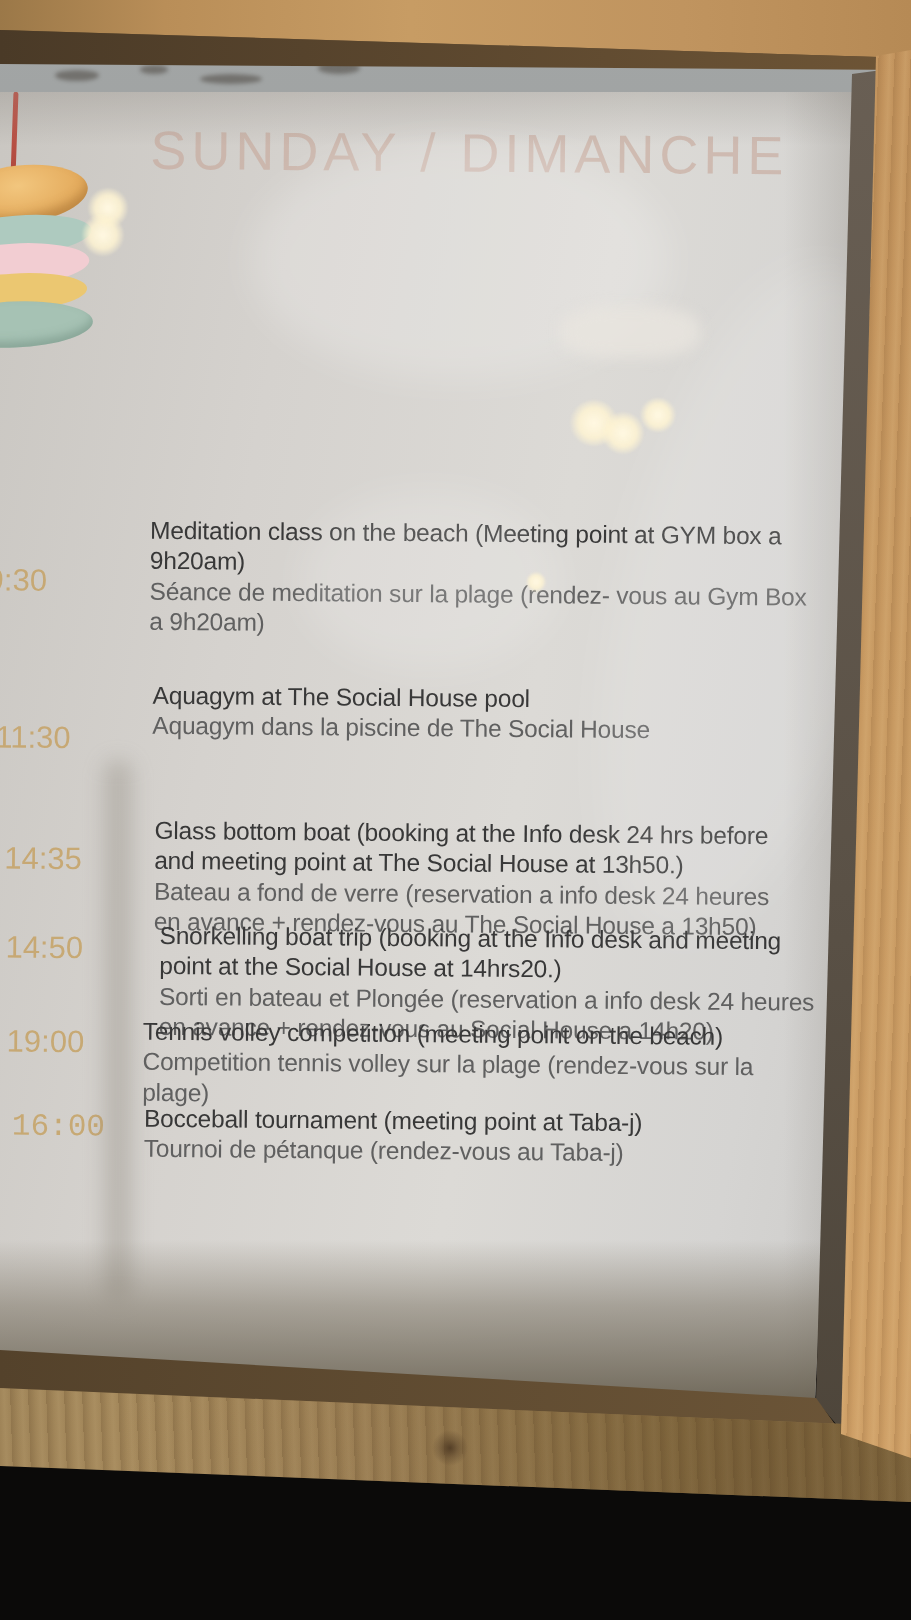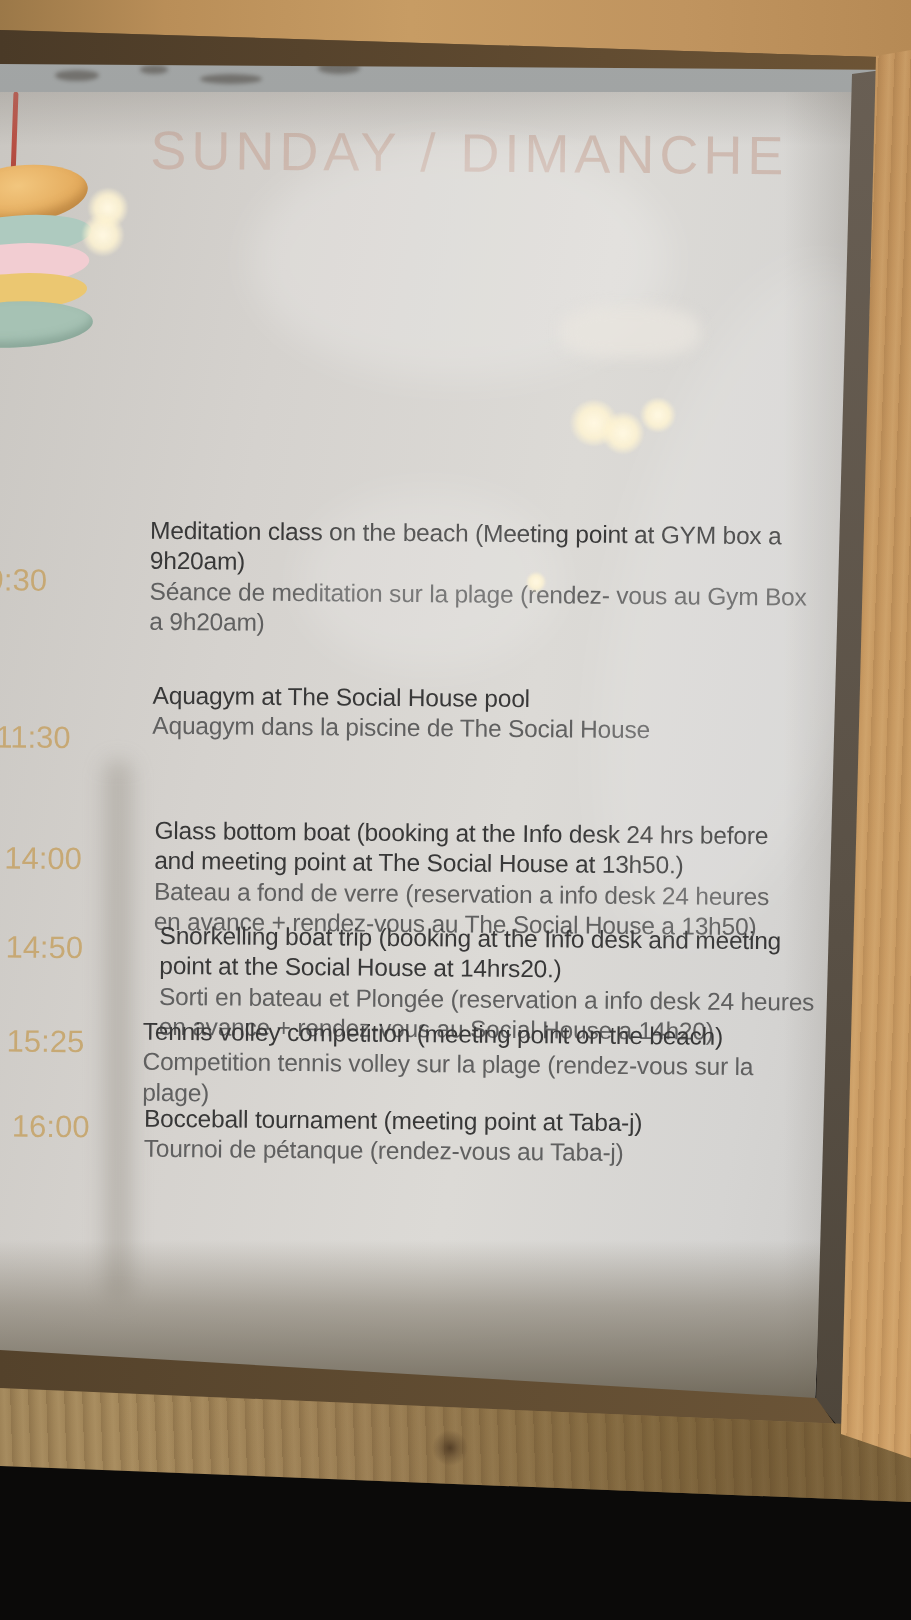--- a/index.html
+++ b/index.html
@@ -40,21 +40,21 @@
   .row .en{font-size:24.5px;line-height:1.24;color:#383838;letter-spacing:-0.2px;}
   .row .fr{font-size:24.5px;line-height:1.24;color:#606060;letter-spacing:-0.2px;}
 
   .row:nth-of-type(1){top:248px;}  .row:nth-of-type(1) .time{top:54px;left:-8px;}  .row:nth-of-type(1) .txt{margin-left:147px;width:650px;}
   .row:nth-of-type(2){top:398px;}  .row:nth-of-type(2) .time{top:16px;left:-19px;} .row:nth-of-type(2) .txt{margin-left:150px;}
   .row:nth-of-type(3){top:515px;}  .row:nth-of-type(3) .time{top:48px;left:-10px;} .row:nth-of-type(3) .txt{margin-left:153px;width:675px;}
   .row:nth-of-type(4){top:680px;}  .row:nth-of-type(4) .time{top:40px;left:0px;}   .row:nth-of-type(4) .txt{margin-left:157px;width:690px;}
   .row:nth-of-type(5){top:815px;}  .row:nth-of-type(5) .time{top:26px;left:10px;}  .row:nth-of-type(5) .txt{margin-left:160px;width:640px;}
   .row:nth-of-type(6){top:920px;}  .row:nth-of-type(6) .time{top:10px;left:12px;}  .row:nth-of-type(6) .txt{margin-left:166px;}
   .row:nth-of-type(7){top:1016px;} .row:nth-of-type(7) .time{top:8px;left:14px;}   .row:nth-of-type(7) .txt{margin-left:150px;}
-  .row:nth-of-type(8){top:1103px;} .row:nth-of-type(8) .time{top:6px;left:20px;}   .row:nth-of-type(8) .txt{margin-left:152px;}
+  .row:nth-of-type(8){top:1103px;} .row:nth-of-type(8) .time{top:6px;left:20px;font-family:Liberation Mono, monospace;}   .row:nth-of-type(8) .txt{margin-left:152px;}
 
   
   .skewer{position:absolute;left:-58px;top:142px;width:170px;height:220px;}
   .skewer .stick{
     position:absolute;left:68px;top:-50px;width:5px;height:195px;
     background:linear-gradient(to bottom,#c65a4e,#8f3026);
     transform:rotate(1.5deg);border-radius:3px;
   }
   .skewer .layer{position:absolute;border-radius:50%;}
   .skewer .l1{left:8px;top:24px;width:138px;height:58px;transform:rotate(-7deg);
@@ -159,35 +159,35 @@
           </div>
       </div>
       <div class="row">
         <span class="time">11:30</span>
         <div class="txt">
             <div class="en">Aquagym at The Social House pool</div>
         <div class="fr">Aquagym dans la piscine de The Social House</div>
           </div>
       </div>
       <div class="row">
-        <span class="time">14:00</span>
+        <span class="time">14:35</span>
         <div class="txt">
             <div class="en">Glass bottom boat (booking at the Info desk 24 hrs before and meeting point at The Social House at 13h50.)</div>
         <div class="fr">Bateau a fond de verre (reservation a info desk 24 heures en avance + rendez-vous au The Social House a 13h50)</div>
           </div>
       </div>
       <div class="row">
         <span class="time">14:50</span>
         <div class="txt">
             <div class="en">Snorkelling boat trip (booking at the Info desk and meeting point at the Social House at 14hrs20.)</div>
         <div class="fr">Sorti en bateau et Plongée (reservation a info desk 24 heures en avance + rendez-vous au Social House a 14h20)</div>
           </div>
       </div>
       <div class="row">
-        <span class="time">15:25</span>
+        <span class="time">19:00</span>
         <div class="txt">
             <div class="en">Tennis volley competition (meeting point on the beach)</div>
         <div class="fr">Competition tennis volley sur la plage (rendez-vous sur la plage)</div>
           </div>
       </div>
       <div class="row">
         <span class="time">16:00</span>
         <div class="txt">
             <div class="en">Bocceball tournament (meeting point at Taba-j)</div>
         <div class="fr">Tournoi de pétanque (rendez-vous au Taba-j)</div>

